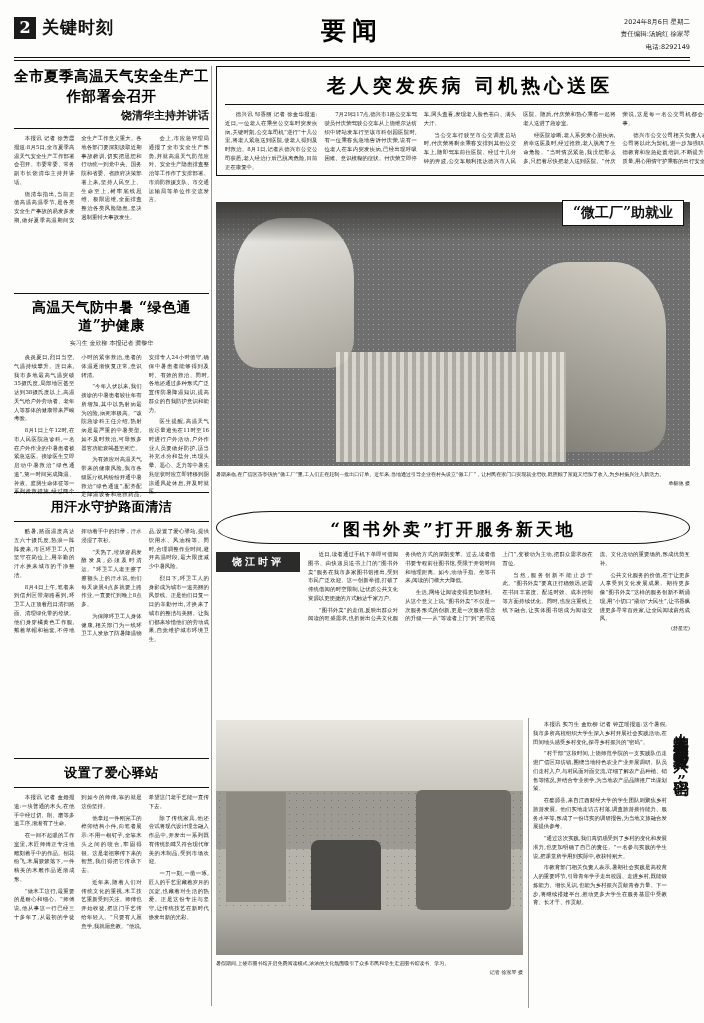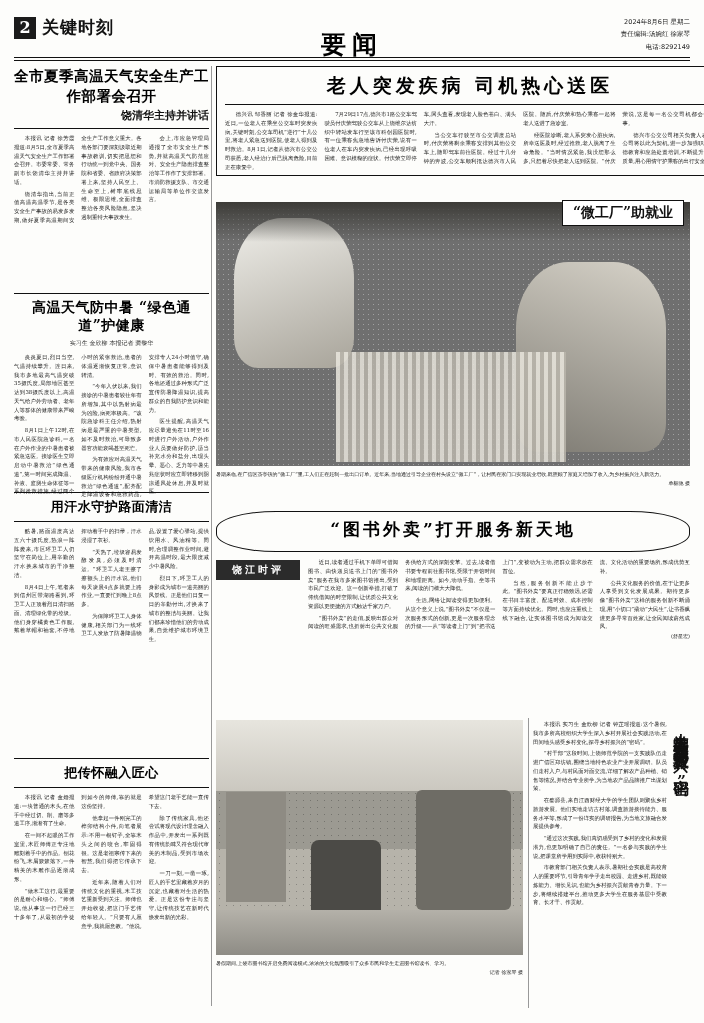--- a/index.html
+++ b/index.html
@@ -20,21 +20,21 @@
     font-size:16px;font-weight:bold;display:flex;align-items:center;justify-content:center;
     font-family:"DejaVu Serif","Liberation Serif",serif;
   }
   .papername{
     font-family:"DejaVu Serif","Liberation Serif",serif;
     font-size:17px;font-weight:bold;letter-spacing:1px;color:#111;
   }
   .mh-center{
     position:absolute;left:0;right:0;top:-2px;text-align:center;
     font-family:"DejaVu Serif","Liberation Serif",serif;
-    font-size:25px;font-weight:bold;letter-spacing:6px;margin-top:14px;
+    font-size:25px;font-weight:bold;letter-spacing:6px;
   }
   .mh-right{
     position:absolute;right:0;top:0;text-align:right;font-size:6.5px;line-height:1.9;color:#222;
   }
   .rule-top{position:absolute;left:14px;top:57px;width:676px;height:0;border-top:1.6px solid #111;}
   .rule-top2{position:absolute;left:14px;top:60px;width:676px;height:0;border-top:0.6px solid #111;}
 
   
   .headline{
     font-family:"DejaVu Serif","Liberation Serif",serif;
@@ -173,21 +173,21 @@
       <p>酷暑,路面温度高达五六十摄氏度,热浪一阵阵袭来,市区环卫工人仍坚守在岗位上,用辛勤的汗水换来城市的干净整洁。</p>
       <p>8月4日上午,笔者来到信州区带湖路看到,环卫工人正顶着烈日清扫路面、清理绿化带的垃圾。他们身穿橘黄色工作服,戴着草帽和袖套,不停地挥动着手中的扫帚，汗水浸湿了衣衫。</p>
       <p>“天热了,垃圾容易发酵发臭,必须及时清运。”环卫工人老王擦了擦额头上的汗水说,他们每天凌晨4点多就要上路作业,一直要忙到晚上8点多。</p>
       <p>为保障环卫工人身体健康,相关部门为一线环卫工人发放了防暑降温物品,设置了爱心驿站,提供饮用水、风油精等。同时,合理调整作业时间,避开高温时段,最大限度减少中暑风险。</p>
       <p>烈日下,环卫工人的身影成为城市一道亮丽的风景线。正是他们日复一日的辛勤付出,才换来了城市的整洁与美丽。让我们都来珍惜他们的劳动成果,自觉维护城市环境卫生。</p>
     </div>
   </div>
 
   <div class="a4">
     <div class="hr-thick"></div>
-    <div class="headline a4-title">把传怀融入匠心</div>
+    <div class="headline a4-title">设置了爱心驿站</div>
     <div class="hr"></div>
     <div class="body cols" style="column-count:3;">
       <p>本报讯 记者 金婚报道:一块普通的木头,在他手中经过切、削、磨等多道工序,渐渐有了生命。</p>
       <p>在一间不起眼的工作室里,木匠师傅正专注地雕刻着手中的作品。刨花纷飞,木屑簌簌落下,一件精美的木雕作品逐渐成形。</p>
       <p>“做木工这行,最重要的是耐心和细心。”师傅说,他从事这一行已经三十多年了,从最初的学徒到如今的师傅,靠的就是这份坚持。</p>
       <p>他拿起一件刚完工的榫卯结构小件,向笔者展示:不用一根钉子,全靠木头之间的咬合,牢固得很。这是老祖宗传下来的智慧,我们得把它传承下去。</p>
       <p>近年来,随着人们对传统文化的重视,木工技艺重新受到关注。师傅也开始收徒,把这门手艺传给年轻人。“只要有人愿意学,我就愿意教。”他说,希望这门老手艺能一直传下去。</p>
       <p>除了传统家具,他还尝试将现代设计理念融入作品中,开发出一系列既有传统韵味又符合现代审美的木制品,受到市场欢迎。</p>
       <p>一刀一刻,一凿一琢,匠人的手艺里藏着岁月的沉淀,也藏着对生活的热爱。正是这份专注与坚守,让传统技艺在新时代焕发出新的光彩。</p>
     </div>
@@ -218,21 +218,21 @@
     </div>
     <div style="position:absolute;left:0;top:292px;width:474px;">
       <div class="caption">暑期来临,在广信区茶亭镇的“微工厂”里,工人们正在赶制一批出口订单。近年来,当地通过引导企业在村头设立“微工厂”，让村民在家门口实现就业增收,既照顾了家庭又增加了收入,为乡村振兴注入新活力。</div>
       <div class="sig">单毅驰 摄</div>
     </div>
   </div>
 
   <div style="position:absolute;left:222px;top:330px;width:118px;"></div>
 
   <div class="c1">
-    <div style="border:1px solid #111;border-radius:60px/18px;padding:6px 14px 10px;box-sizing:border-box;">
+    <div style="border:1px solid #111;border-radius:60px/18px;padding:6px 14px 2px;box-sizing:border-box;">
       <div class="headline c1-title">“图书外卖”打开服务新天地</div>
     </div>
     <div style="margin-top:6px;">
       <div style="float:left;margin:2px 8px 2px 0;" class="stamp">饶江时评</div>
       <div class="body cols" style="column-count:4;">
         <p>近日,读者通过手机下单即可借阅图书、由快递员送书上门的“图书外卖”服务在我市多家图书馆推出,受到市民广泛欢迎。这一创新举措,打破了传统借阅的时空限制,让优质公共文化资源以更便捷的方式触达千家万户。</p>
         <p>“图书外卖”的走俏,反映出群众对阅读的旺盛需求,也折射出公共文化服务供给方式的深刻变革。过去,读者借书要专程前往图书馆,受限于开馆时间和地理距离。如今,动动手指、坐等书来,阅读的门槛大大降低。</p>
         <p>生活,网络让阅读变得更加便利。从这个意义上说,“图书外卖”不仅是一次服务形式的创新,更是一次服务理念的升级——从“等读者上门”到“把书送上门”,变被动为主动,把群众需求放在首位。</p>
         <p>当然,服务创新不能止步于此。“图书外卖”要真正行稳致远,还需在书目丰富度、配送时效、成本控制等方面持续优化。同时,也应注重线上线下融合,让实体图书馆成为阅读交流、文化活动的重要场所,形成优势互补。</p>
         <p>公共文化服务的价值,在于让更多人享受到文化发展成果。期待更多像“图书外卖”这样的服务创新不断涌现,用“小切口”撬动“大民生”,让书香飘进更多寻常百姓家,让全民阅读蔚然成风。</p>

